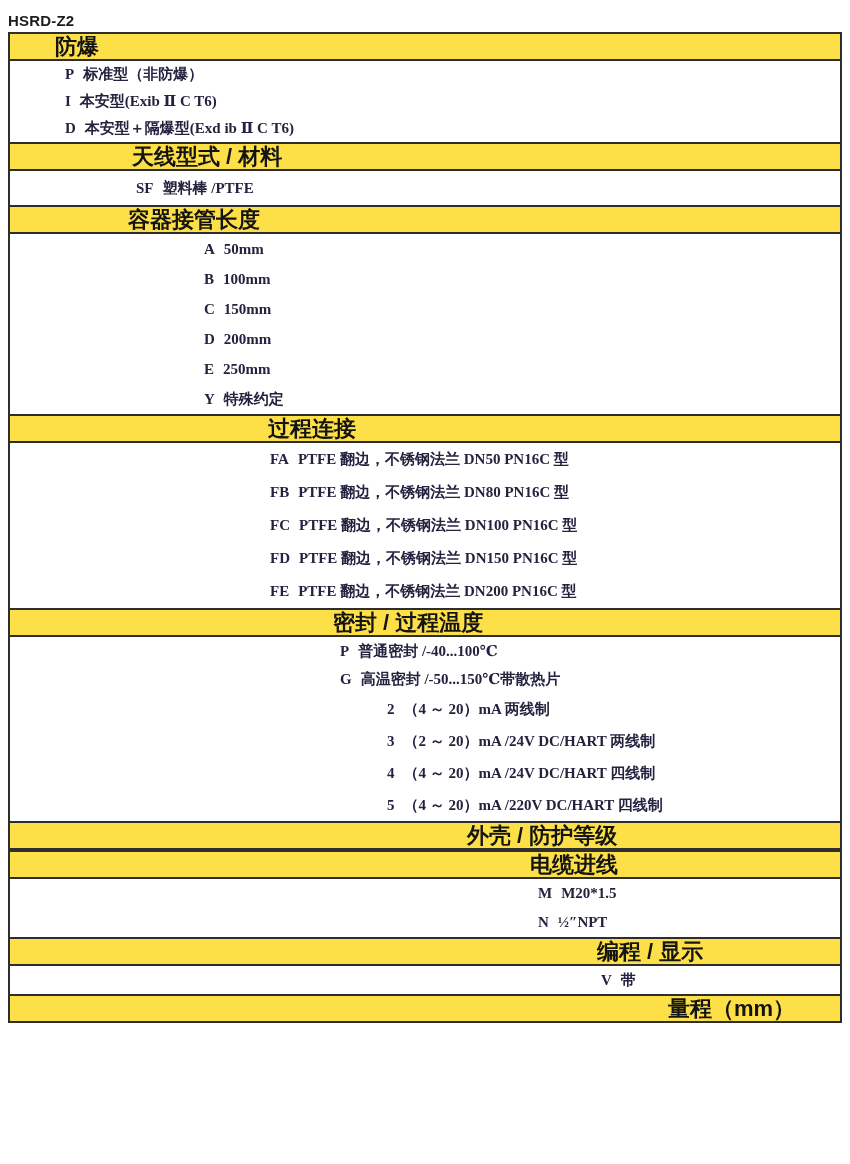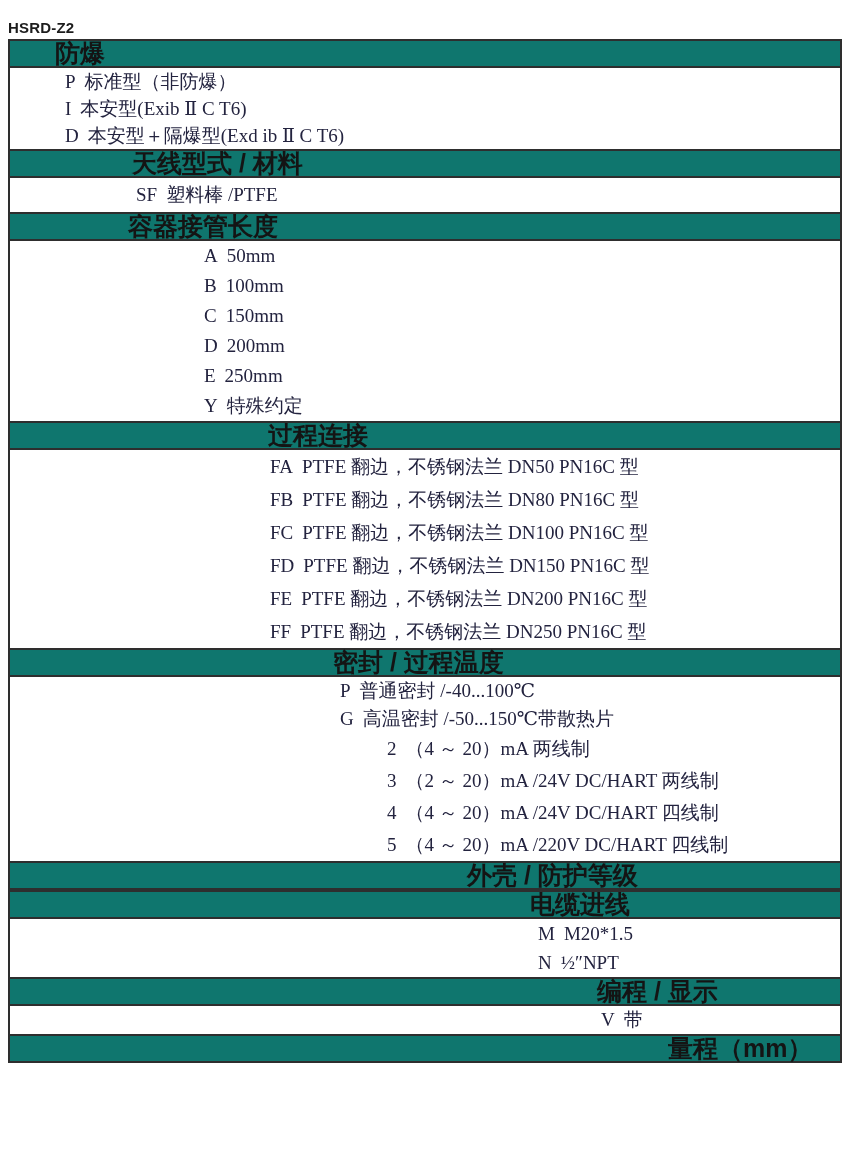--- a/index.html
+++ b/index.html
@@ -1,40 +1,40 @@
 <!DOCTYPE html>
 <html><head>
 <meta charset="utf-8">
 <style>
   html,body{margin:0;padding:0;}
   body{
     width:850px;height:1164px;overflow:hidden;background:#ffffff;
     font-family:"Liberation Sans","DejaVu Sans",sans-serif;
   }
   .model-code{
-    margin:19px 0 2px 8px;height:18px;line-height:18px;
+    margin:12px 0 2px 8px;height:18px;line-height:18px;
     font-size:15px;font-weight:bold;color:#1c1c1c;letter-spacing:0.2px;
   }
   .spec-table{
     width:830px;margin-left:8px;
     border:2px solid #2e2e2e;background:#fff;
   }
   .band{
-    background:#0f766e;
+    background:#fde047;
     border-top:2px solid #2e2e2e;border-bottom:2px solid #2e2e2e;
     height:25px;line-height:25px;
-    font-size:25px;font-weight:bold;color:#141414;
+    font-size:22px;font-weight:bold;color:#141414;
     font-family:"Liberation Sans","DejaVu Sans",sans-serif;
     white-space:nowrap;
   }
   .sec:first-child .band{border-top:none;}
   .sec:last-child .band{border-bottom:none;}
   .row{
     font-family:"Liberation Serif","DejaVu Serif",serif;
-    font-size:19px;color:#23233f;white-space:nowrap;
+    font-size:15px;color:#23233f;white-space:nowrap;font-weight:bold;
   }
   .row .code{display:inline-block;margin-right:9px;}
   
   #s1 .band{padding-left:45px}  #s1 .row{padding-left:55px;height:27px;line-height:27px}
   #s2 .band{padding-left:122px} #s2 .row{padding-left:126px;height:34px;line-height:34px}
   #s3 .band{padding-left:118px} #s3 .row{padding-left:194px;height:30px;line-height:30px}
   #s4 .band{padding-left:258px} #s4 .row{padding-left:260px;height:33px;line-height:33px}
   #s5 .band{padding-left:323px} #s5 .row{padding-left:330px;height:28px;line-height:28px}
   #s6 .band{padding-left:395px} #s6 .row{padding-left:377px;height:32px;line-height:32px}
   #s7 .band{padding-left:457px} #s7 .row{padding-left:462px;height:26px;line-height:26px}
@@ -78,21 +78,20 @@
   </div>
 
   <div class="sec" id="s4">
     <div class="band"><span>过程连接</span></div>
     <div class="items">
         <div class="row"><span class="code">FA</span><span class="desc">PTFE 翻边，不锈钢法兰 DN50 PN16C 型</span></div>
         <div class="row"><span class="code">FB</span><span class="desc">PTFE 翻边，不锈钢法兰 DN80 PN16C 型</span></div>
         <div class="row"><span class="code">FC</span><span class="desc">PTFE 翻边，不锈钢法兰 DN100 PN16C 型</span></div>
         <div class="row"><span class="code">FD</span><span class="desc">PTFE 翻边，不锈钢法兰 DN150 PN16C 型</span></div>
         <div class="row"><span class="code">FE</span><span class="desc">PTFE 翻边，不锈钢法兰 DN200 PN16C 型</span></div>
-        <div class="row"><span class="code">FF</span><span class="desc">PTFE 翻边，不锈钢法兰 DN250 PN16C 型</span></div>
       </div>
   </div>
 
   <div class="sec" id="s5">
     <div class="band"><span>密封 / 过程温度</span></div>
     <div class="items">
         <div class="row"><span class="code">P</span><span class="desc">普通密封 /-40...100℃</span></div>
         <div class="row"><span class="code">G</span><span class="desc">高温密封 /-50...150℃带散热片</span></div>
       </div>
   </div>

